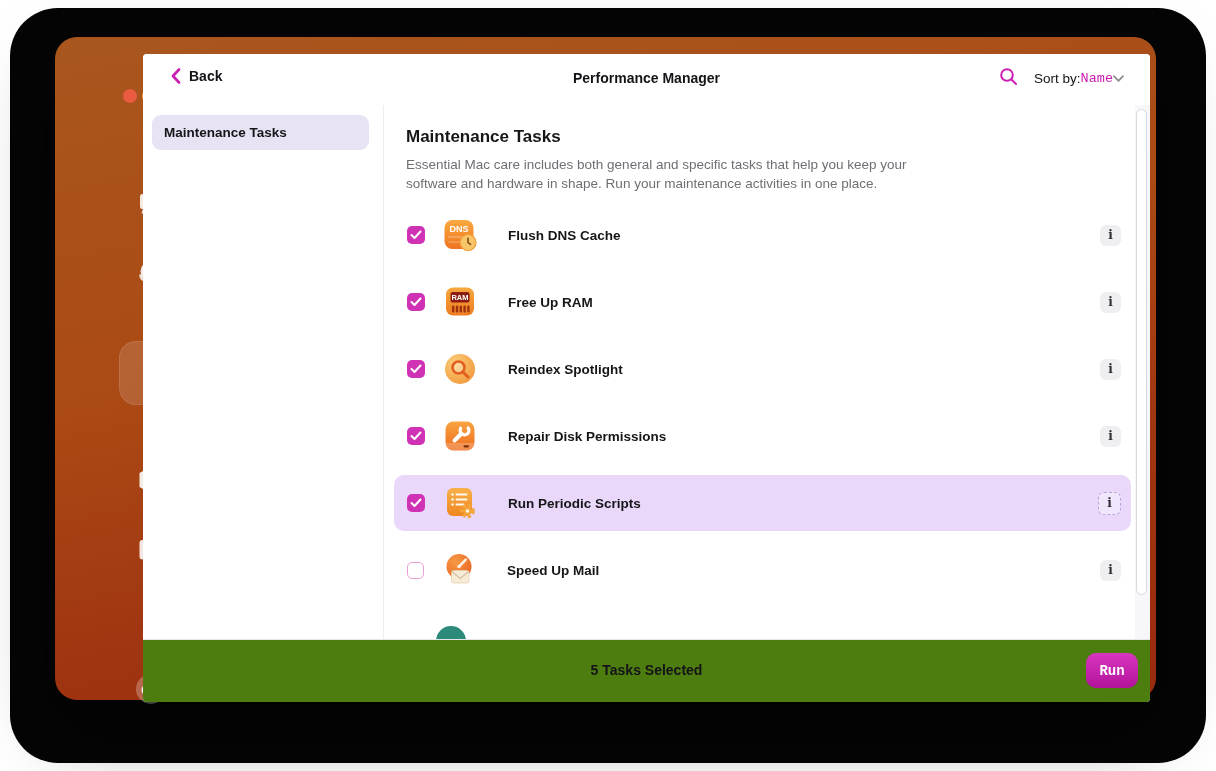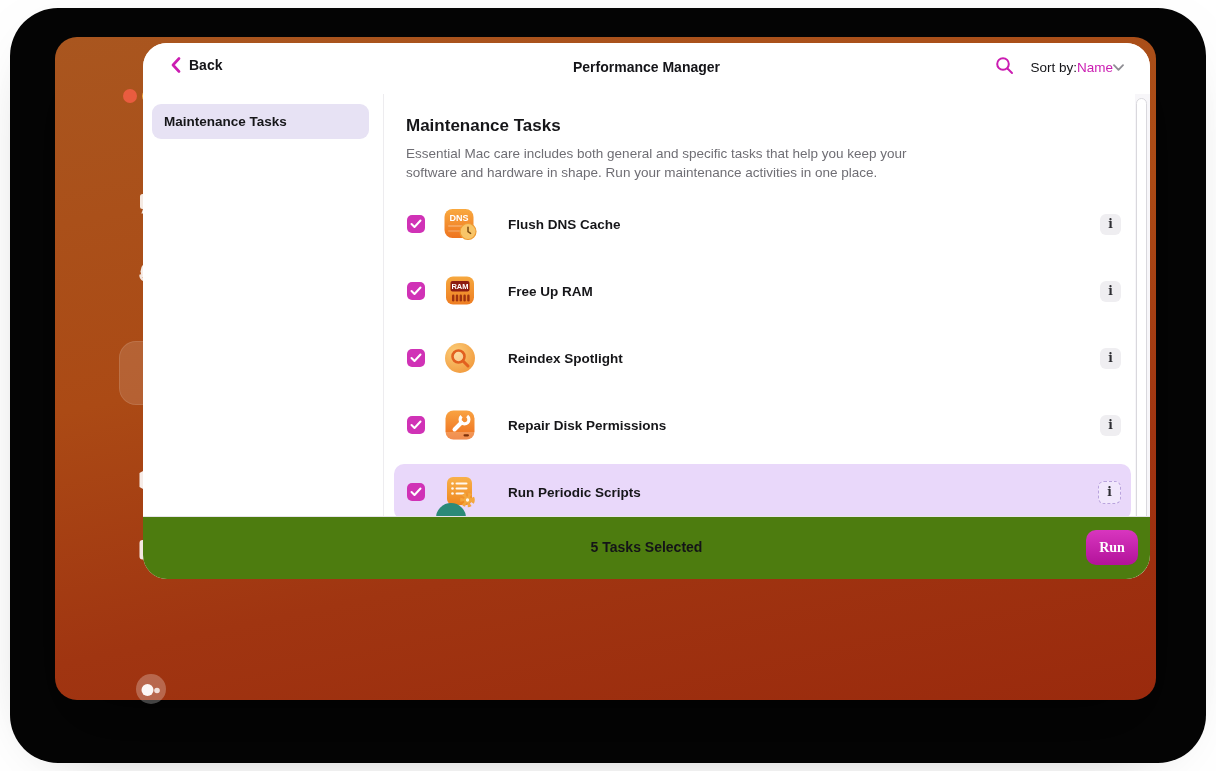--- a/index.html
+++ b/index.html
@@ -16,29 +16,29 @@
   .tl.green{left:106px;top:52px;background:#35c13f;}
   
   .dock-item{position:absolute;left:78px;width:36px;height:36px;display:flex;align-items:center;justify-content:center;}
   .dock-item svg{display:block;}
   .dock-tile{position:absolute;left:64px;top:304px;width:64px;height:64px;border-radius:17px;
     background:rgba(255,255,255,.13);box-shadow:inset 0 0 0 1px rgba(255,255,255,.10);}
   .dock-tile .bolt{position:absolute;left:14px;top:14px;}
   .notif-dot{position:absolute;right:-4px;top:-4px;width:16px;height:16px;border-radius:50%;
     background:#fdfdfd;box-shadow:0 0 0 4px rgba(150,60,15,.55);}
   
-  .panel{position:absolute;left:88px;top:6px;width:1007px;height:536px;background:#fff;border-radius:24px;overflow:hidden;}
+  .panel{position:absolute;left:88px;top:17px;width:1007px;height:648px;background:#fff;border-radius:4px;overflow:hidden;}
   .p-header{position:absolute;left:0;top:0;right:0;height:51px;border-bottom:1px solid #eceaee;background:#fff;}
   .back-btn{position:absolute;left:28px;top:14px;display:flex;align-items:center;gap:8px;cursor:pointer;}
   .back-btn span{font-size:14px;font-weight:700;color:#141418;}
   .p-title{position:absolute;left:0;right:0;top:16px;text-align:center;font-size:14px;font-weight:700;color:#141418;}
   .hdr-right{position:absolute;right:26px;top:13px;display:flex;align-items:center;gap:16px;}
   .sort-wrap{display:flex;align-items:center;gap:0;font-size:13.5px;}
   .sort-label{color:#141418;font-weight:400;}
-  .sort-value{color:#cb1db2;font-weight:400;}
+  .sort-value{color:#cb1db2;font-weight:400;font-family:Liberation Mono, monospace;}
   
   .p-sidebar{position:absolute;left:0;top:51px;bottom:62px;width:240px;border-right:1px solid #edecef;background:#fff;}
   .side-item{margin:10px 14px 0 9px;padding:10px 12px;border-radius:9px;font-size:13.5px;color:#68676d;cursor:pointer;}
   .side-item.selected{background:#e7e2f4;color:#161619;font-weight:700;}
   .side-item+.side-item{margin-top:8px;}
   
   .p-content{position:absolute;left:241px;top:51px;right:0;bottom:62px;background:#fff;}
   .scroll-track{position:absolute;right:0;top:0;bottom:0;width:15px;background:#f7f6f9;}
   .scroll-thumb{position:absolute;right:3px;top:4px;width:9px;height:484px;background:#fff;border:1px solid #d9d8dd;border-radius:6px;}
   .content-inner{padding:22px 0 0 22px;}
@@ -55,21 +55,21 @@
   .info-btn{margin-left:auto;width:21px;height:21px;border-radius:6px;background:#efeef1;color:#2e2e33;
     font-family:"DejaVu Serif","Liberation Serif",serif;font-weight:700;font-size:12px;
     display:flex;align-items:center;justify-content:center;cursor:pointer;}
   .task-row.highlighted .info-btn{background:rgba(255,255,255,.38);border:1px dashed #b9a3dd;}
   .peek-icon{position:absolute;left:52px;bottom:-16px;width:30px;height:30px;border-radius:50%;background:#2b8a78;}
   
   .p-footer{position:absolute;left:0;right:0;bottom:0;height:62px;background:#4d7c0f;border-top:1px solid #e6e5e9;}
   .footer-status{position:absolute;left:0;right:0;top:22px;text-align:center;font-size:14px;font-weight:700;color:#141418;}
   .run-btn{position:absolute;right:12px;top:13px;width:52px;height:35px;border:none;border-radius:10px;cursor:pointer;
     background:linear-gradient(180deg,#d836bf 0%,#b3129a 100%);color:#fff;font-size:14px;font-weight:700;
-    font-family:Liberation Serif, serif;}
+    font-family:Liberation Mono, monospace;}
 </style>
 </head>
 <body>
 
 <div class="backdrop"></div>
 
 <div class="window">
 
   <span class="tl red"></span>
   <span class="tl yellow"></span>

